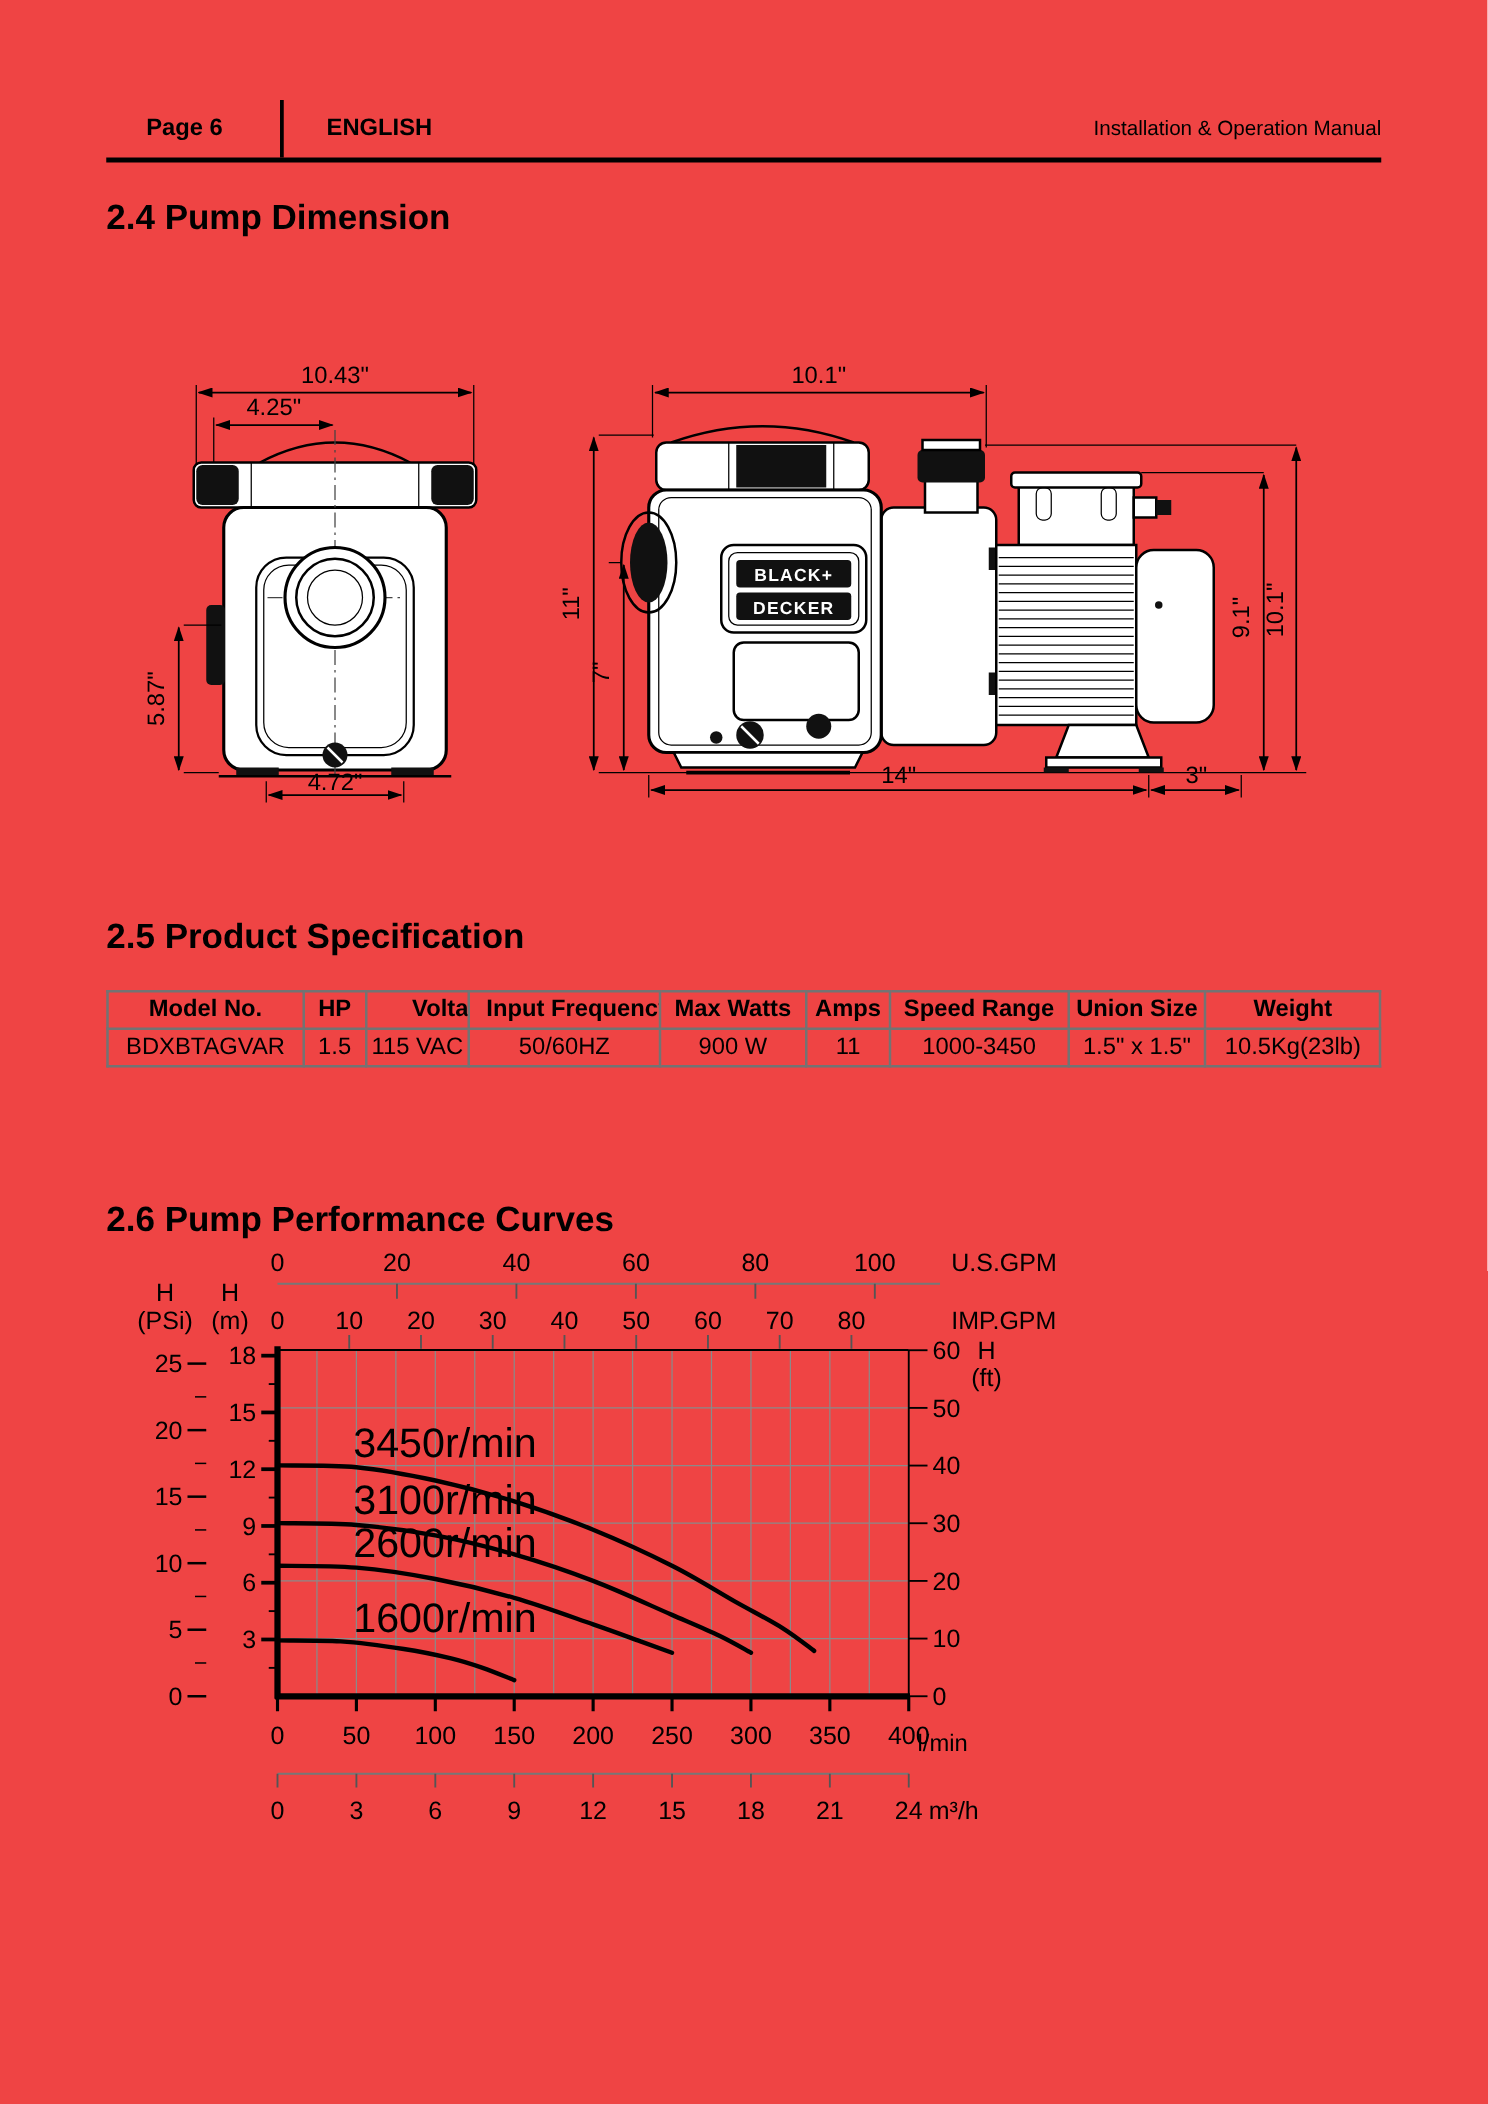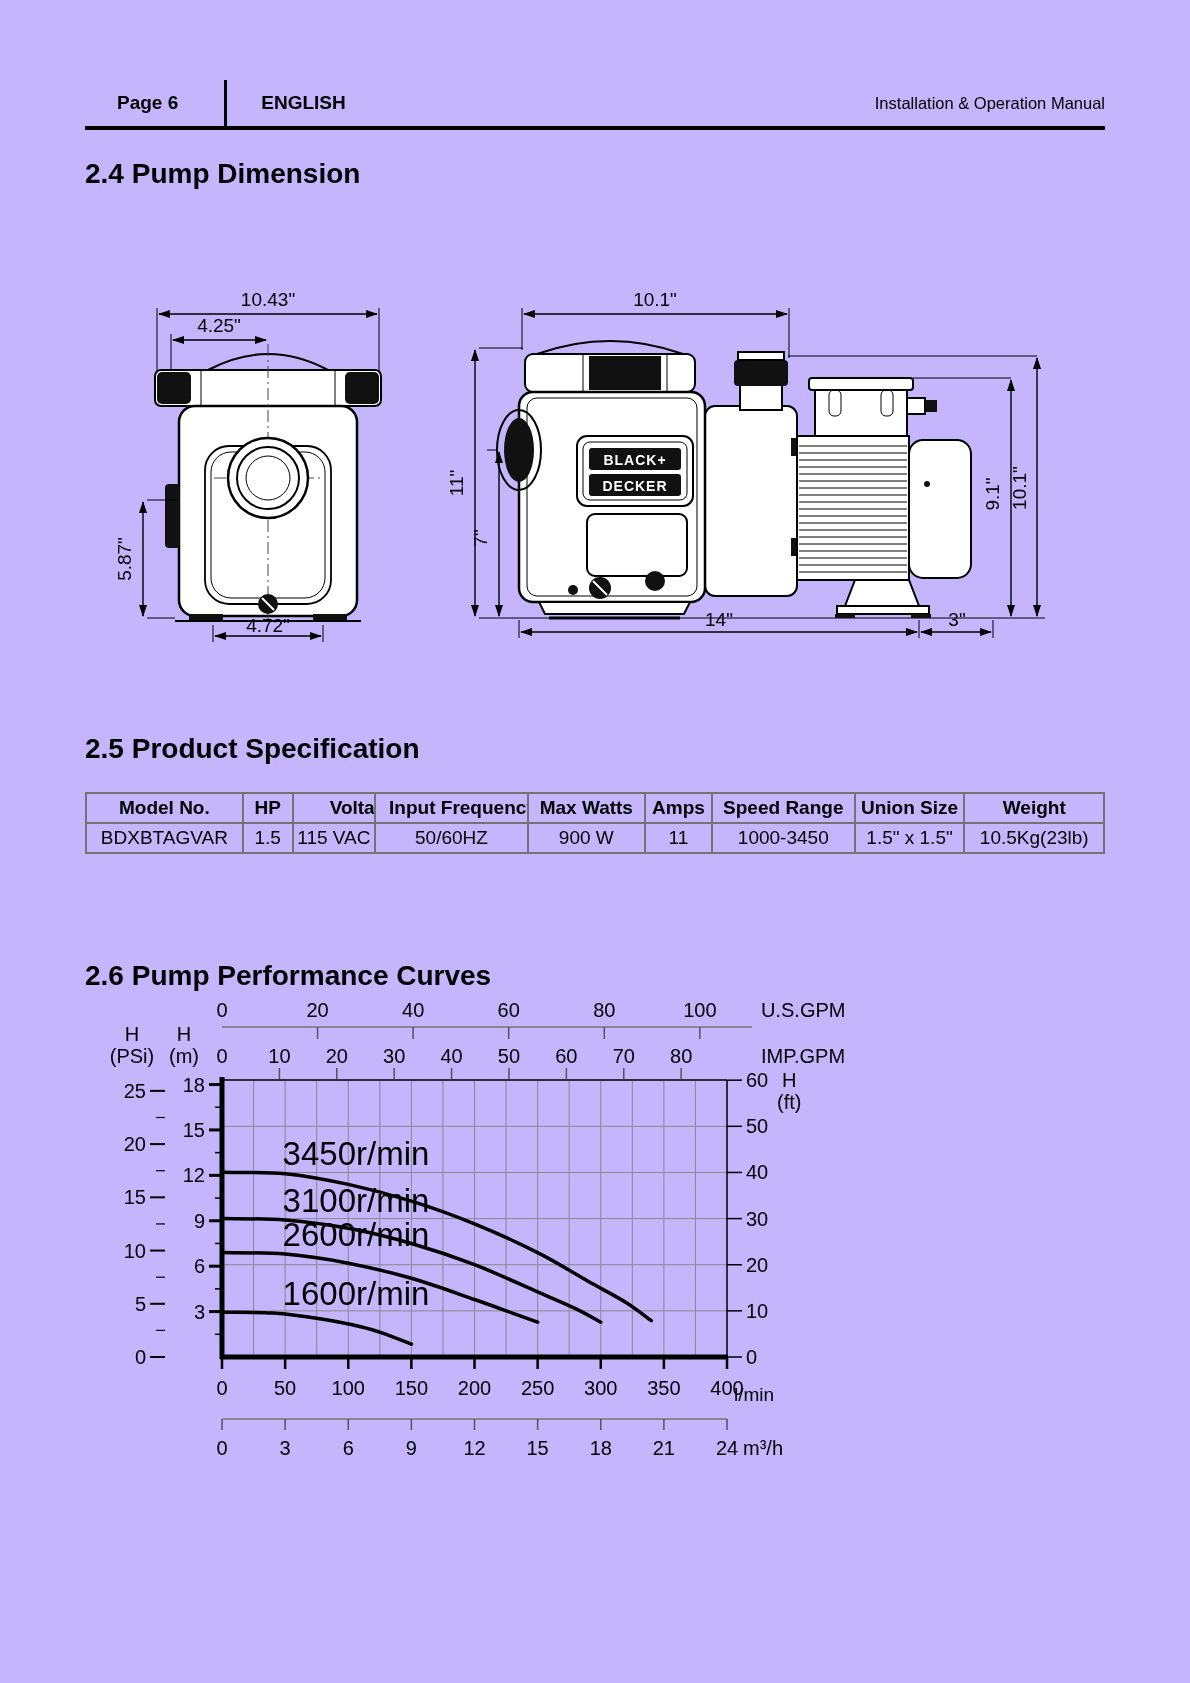--- a/index.html
+++ b/index.html
@@ -1,17 +1,17 @@
 <!DOCTYPE html>
 <html><head>
 <meta charset="utf-8">
 <style>
   * { margin:0; padding:0; box-sizing:border-box; }
   html,body { background:#ffffff; }
-  .page { position:relative; width:1190px; height:1683px; background:#c4b5fd;
+  .page { position:relative; width:1190px; height:1683px; background:#ef4444;
           font-family:"Liberation Sans", sans-serif; color:#000; overflow:hidden; }
   .hdr { position:absolute; top:82px; left:85px; width:1020px; height:42px;
          display:flex; align-items:center; }
   .hdr-page { font-weight:bold; font-size:19px; padding-left:32px; }
   .hdr-div { width:3px; height:46px; background:#000; margin:0 34px 0 46px; }
   .hdr-lang { font-weight:bold; font-size:19px; }
   .hdr-right { margin-left:auto; font-size:16.5px; }
   .hrule { position:absolute; top:126px; left:85px; width:1020px; height:4px; background:#000; }
   h2.sec { position:absolute; left:85px; font-size:28px; font-weight:bold; }
   .note { position:absolute; top:198px; left:85px; width:930px; font-size:20px; line-height:1.55; }

